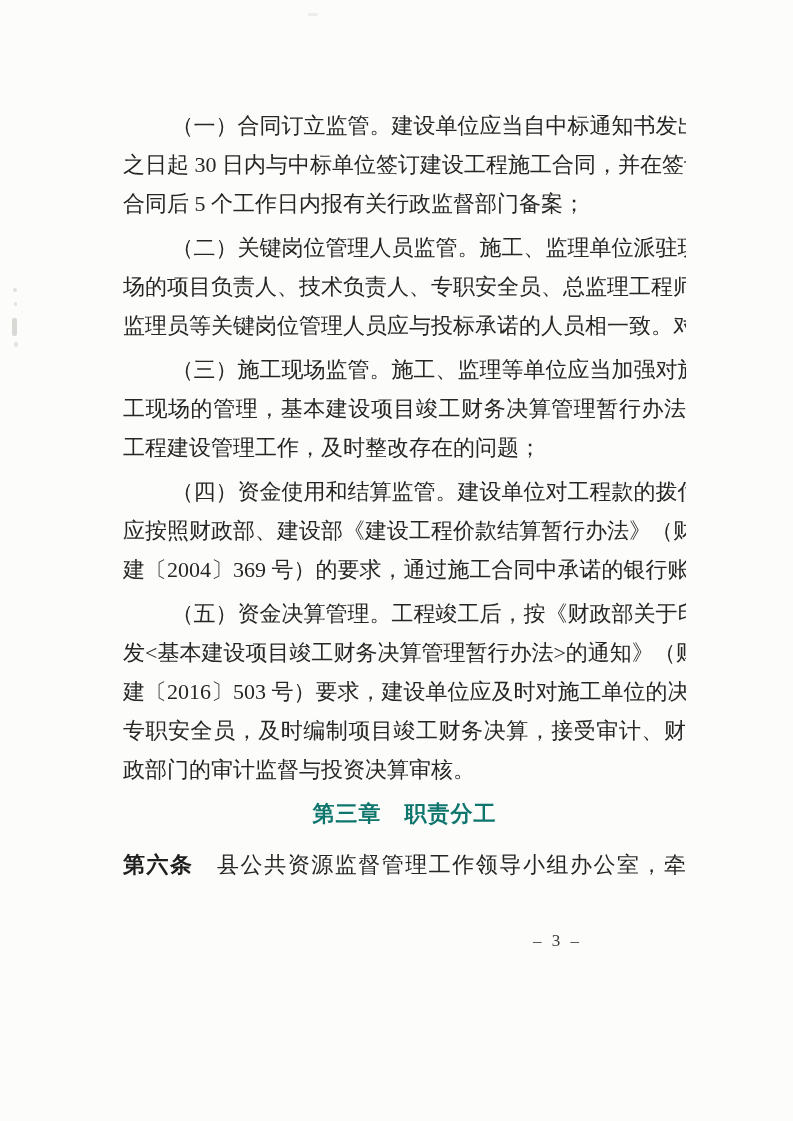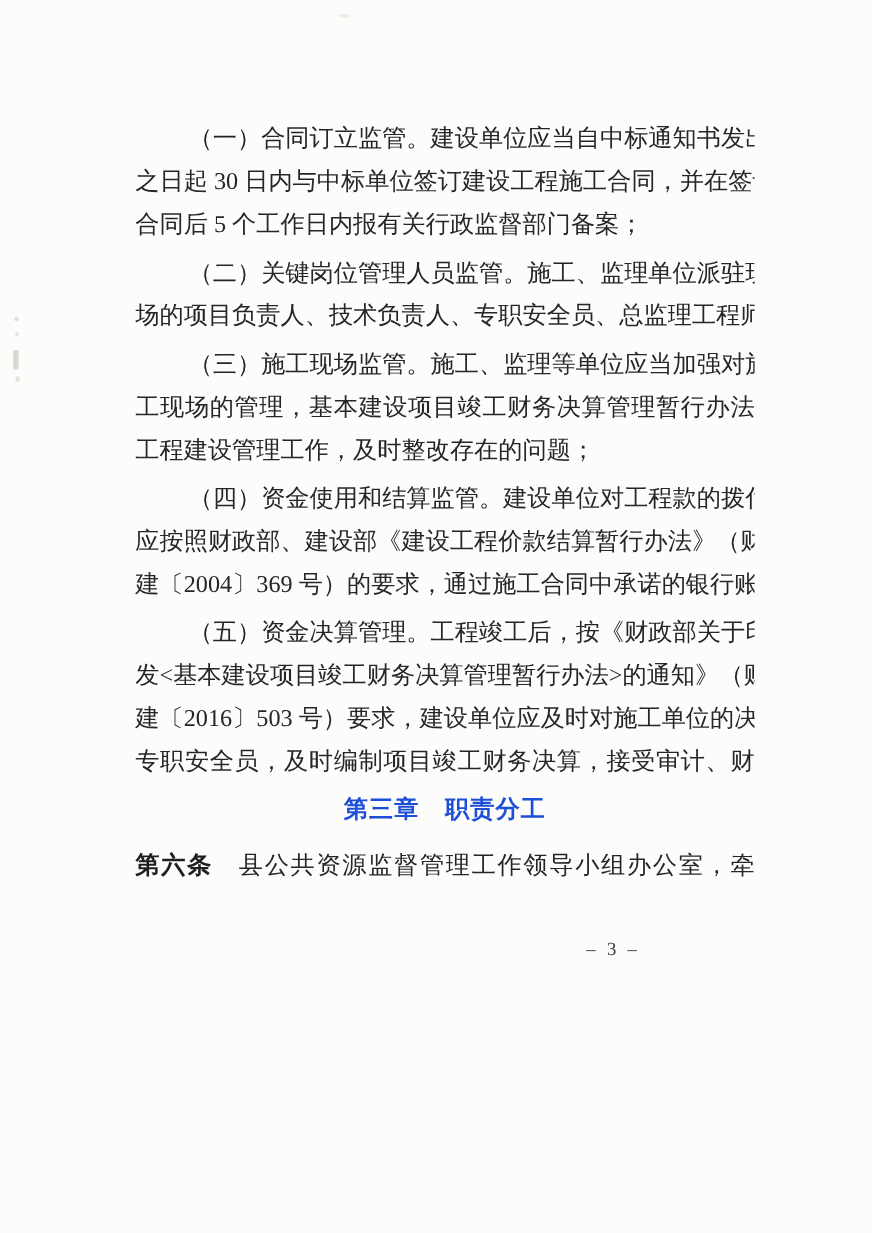--- a/index.html
+++ b/index.html
@@ -37,21 +37,21 @@
   }
   .chapter-heading {
     font-size: 22px;
     font-weight: 700;
     text-align: center;
     text-align-last: center;
     line-height: 39px;
     height: 39px;
     margin-bottom: 0;
     letter-spacing: 1px;
-    color: #1d4ed8;
+    color: #0f766e;
   }
   .article-block { margin-top: 12px; }
   .article-label { font-weight: 700; color: #1e1e1e; }
   .page-number {
     margin-top: 47px;
     padding-right: 104px;
     text-align: right;
     font-size: 17px;
     line-height: 20px;
     letter-spacing: 3px;
@@ -84,39 +84,41 @@
 
     <section class="para">
       <div class="line first">（一）合同订立监管。建设单位应当自中标通知书发出</div>
       <div class="line">之日起 30 日内与中标单位签订建设工程施工合同，并在签订</div>
       <div class="line short">合同后 5 个工作日内报有关行政监督部门备案；</div>
     </section>
 
     <section class="para">
       <div class="line first">（二）关键岗位管理人员监管。施工、监理单位派驻现</div>
       <div class="line">场的项目负责人、技术负责人、专职安全员、总监理工程师、</div>
+      <div class="line">监理员等关键岗位管理人员应与投标承诺的人员相一致。对</div>
     </section>
 
     <section class="para">
       <div class="line first">（三）施工现场监管。施工、监理等单位应当加强对施</div>
       <div class="line">工现场的管理，基本建设项目竣工财务决算管理暂行办法</div>
       <div class="line short">工程建设管理工作，及时整改存在的问题；</div>
     </section>
 
     <section class="para">
       <div class="line first">（四）资金使用和结算监管。建设单位对工程款的拨付</div>
       <div class="line">应按照财政部、建设部《建设工程价款结算暂行办法》（财</div>
       <div class="line">建〔2004〕369 号）的要求，通过施工合同中承诺的银行账户</div>
     </section>
 
     <section class="para">
       <div class="line first">（五）资金决算管理。工程竣工后，按《财政部关于印</div>
       <div class="line">发&lt;基本建设项目竣工财务决算管理暂行办法&gt;的通知》（财</div>
       <div class="line">建〔2016〕503 号）要求，建设单位应及时对施工单位的决算</div>
       <div class="line">专职安全员，及时编制项目竣工财务决算，接受审计、财</div>
+      <div class="line short">政部门的审计监督与投资决算审核。</div>
     </section>
 
     <h2 class="chapter-heading">第三章　职责分工</h2>
 
     <section class="para article-block">
       <div class="line"><span class="article-label">第六条</span><span>　县公共资源监督管理工作领导小组办公室，牵</span></div>
     </section>
 
     <div class="page-number">– 3 –</div>
 

